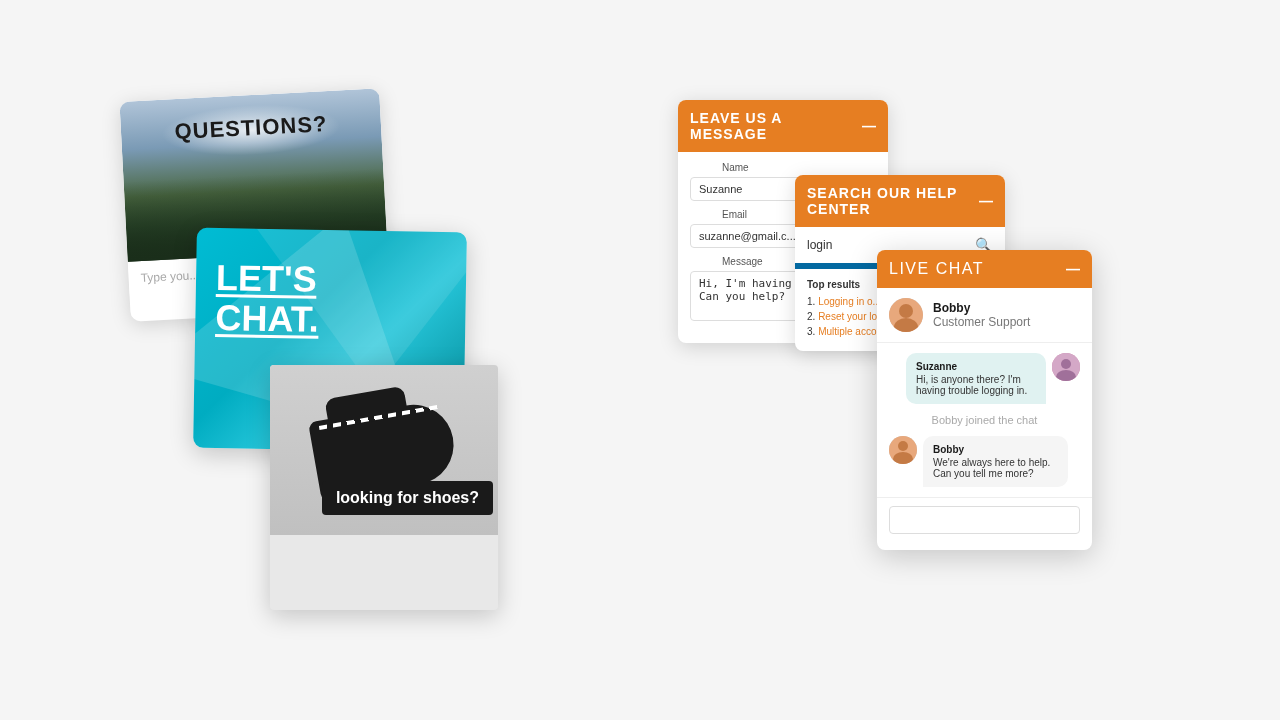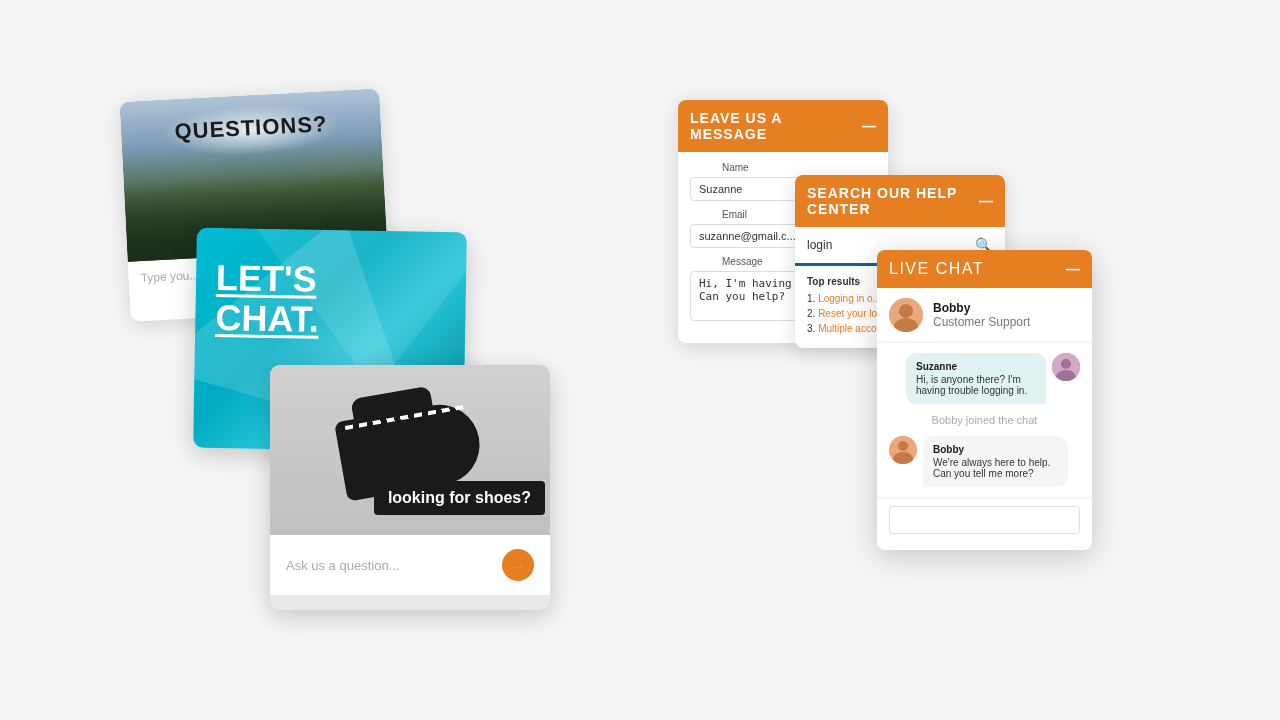--- a/index.html
+++ b/index.html
@@ -106,24 +106,24 @@
       text-decoration: underline;
       text-underline-offset: 4px;
       z-index: 2;
     }
 
     
     .card-shoes {
       position: absolute;
       left: 270px;
       top: 365px;
-      width: 280px;
+      width: 228px;
       height: 245px;
       background: #e8e8e8;
-      border-radius: 10px;
+      border-radius: 4px;
       overflow: hidden;
       box-shadow: 0 6px 25px rgba(0,0,0,0.2);
     }
     .card-shoes .shoe-img {
       width: 100%;
       height: 170px;
       background: linear-gradient(180deg, #d0d0d0 0%, #c0c0c0 100%);
       position: relative;
       display: flex;
       align-items: center;
@@ -258,21 +258,21 @@
       border-radius: 8px;
       box-shadow: 0 4px 20px rgba(0,0,0,0.15);
       overflow: hidden;
       z-index: 3;
     }
     .widget-search .search-input-row {
       padding: 10px 12px;
       display: flex;
       align-items: center;
       gap: 6px;
-      border-bottom: 3px solid #0369a1;
+      border-bottom: 6px solid #0369a1;
     }
     .widget-search .search-input-row input {
       flex: 1;
       border: none;
       font-size: 12px;
       color: #333;
       outline: none;
     }
     .widget-search .search-icon {
       color: #999;
@@ -472,26 +472,20 @@
     <span>CHAT.</span>
   </div>
 </div>
 
 <div class="card-shoes">
   <div class="shoe-img">
     <div class="shoe-visual"></div>
     <div class="looking-label">
       <span>looking
 for shoes?</span>
-    </div>
-  </div>
-  <div class="input-area">
-    <span>Ask us a question...</span>
-    <div class="send-btn">
-      <span>→</span>
     </div>
   </div>
 </div>
 
 <div class="widget-message">
   <div class="widget-header">
     <span class="title">LEAVE US A MESSAGE</span>
     <span class="minimize">—</span>
   </div>
   <div class="body">

